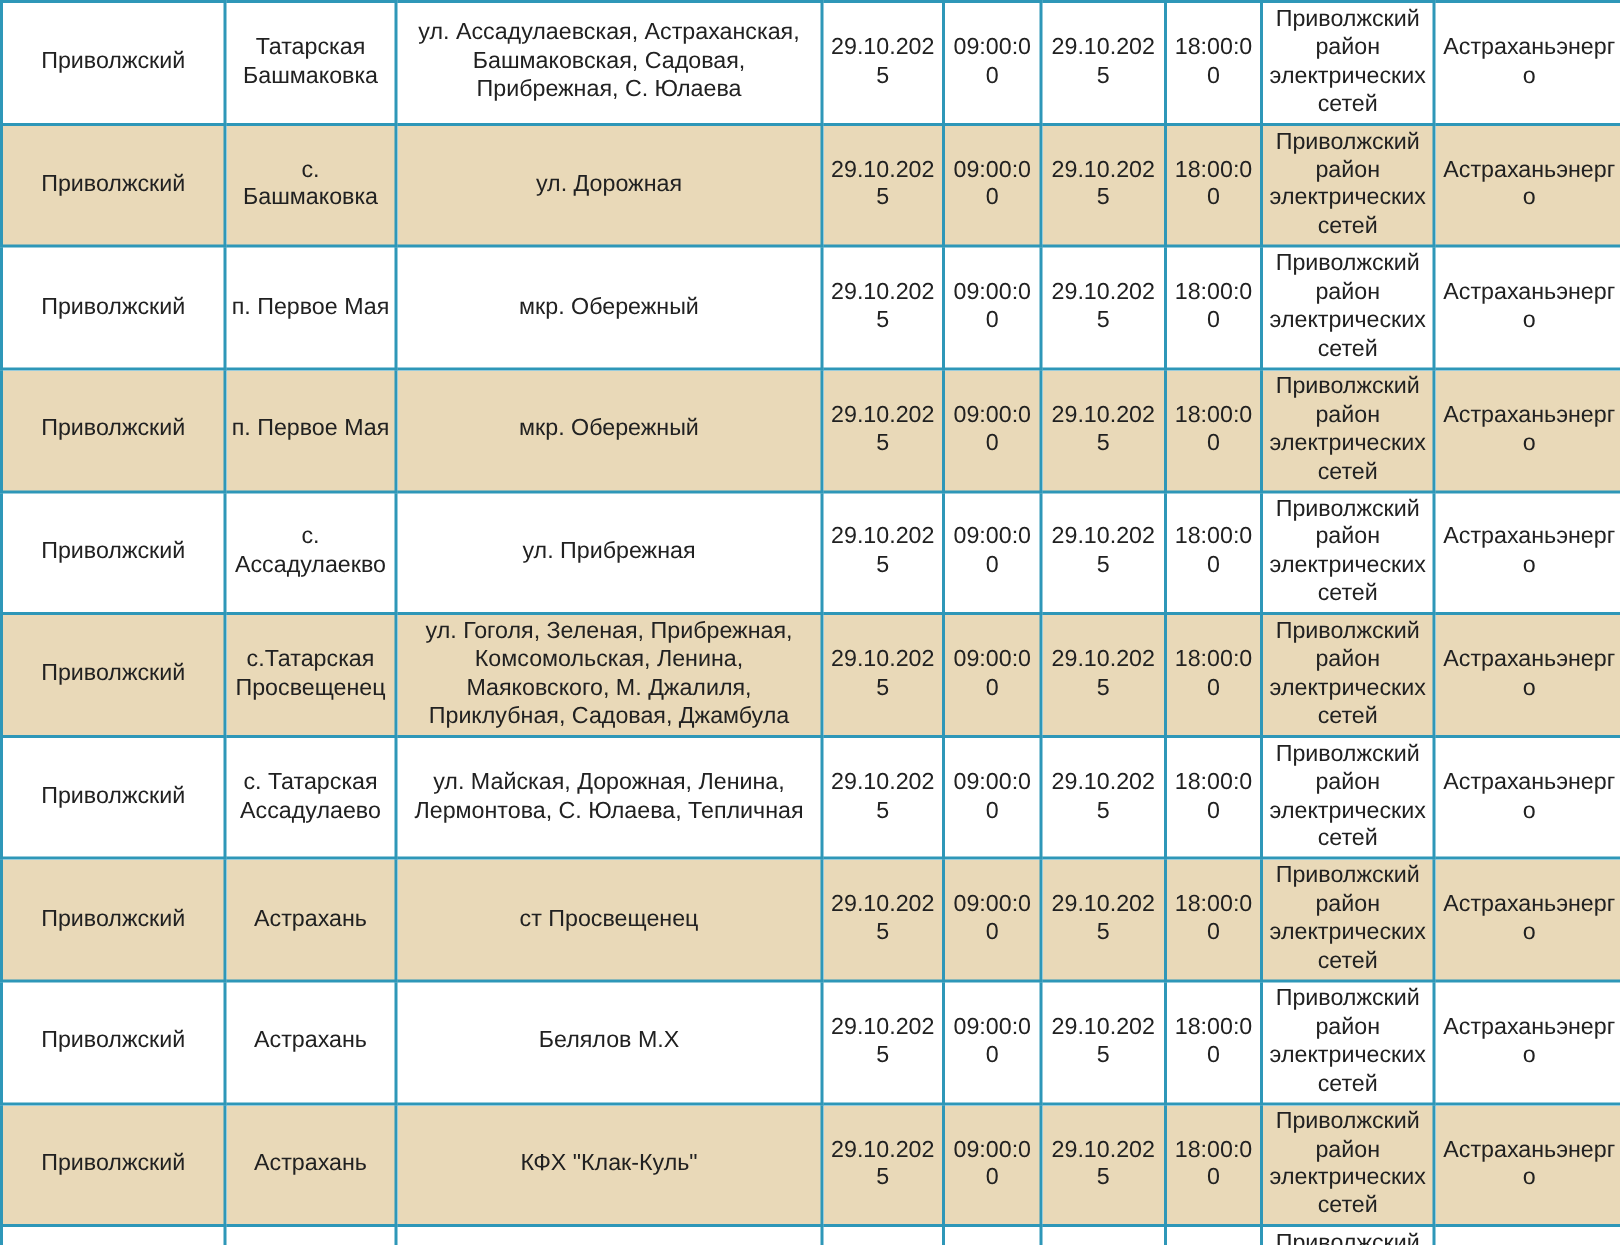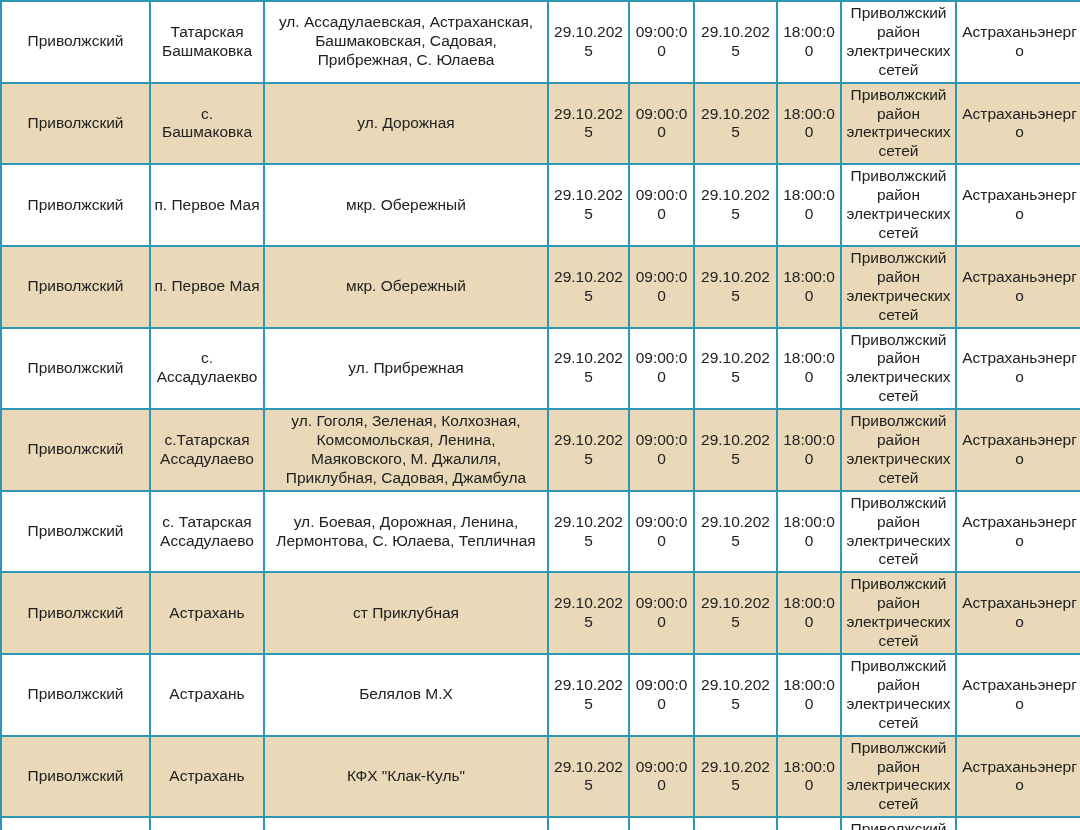--- a/index.html
+++ b/index.html
@@ -96,44 +96,44 @@
         <td>ул. Прибрежная</td>
         <td>29.10.2025</td>
         <td>09:00:00</td>
         <td>29.10.2025</td>
         <td>18:00:00</td>
         <td>Приволжский район электрических сетей</td>
         <td>Астраханьэнерго</td>
       </tr>
       <tr>
         <td>Приволжский</td>
-        <td>с.Татарская Ассадулаево</td>
-        <td>ул. Гоголя, Зеленая, Колхозная, Комсомольская, Ленина, Маяковского, М. Джалиля, Приклубная, Садовая, Джамбула</td>
+        <td>с.Татарская Просвещенец</td>
+        <td>ул. Гоголя, Зеленая, Прибрежная, Комсомольская, Ленина, Маяковского, М. Джалиля, Приклубная, Садовая, Джамбула</td>
         <td>29.10.2025</td>
         <td>09:00:00</td>
         <td>29.10.2025</td>
         <td>18:00:00</td>
         <td>Приволжский район электрических сетей</td>
         <td>Астраханьэнерго</td>
       </tr>
       <tr>
         <td>Приволжский</td>
         <td>с. Татарская Ассадулаево</td>
-        <td>ул. Боевая, Дорожная, Ленина, Лермонтова, С. Юлаева, Тепличная</td>
+        <td>ул. Майская, Дорожная, Ленина, Лермонтова, С. Юлаева, Тепличная</td>
         <td>29.10.2025</td>
         <td>09:00:00</td>
         <td>29.10.2025</td>
         <td>18:00:00</td>
         <td>Приволжский район электрических сетей</td>
         <td>Астраханьэнерго</td>
       </tr>
       <tr>
         <td>Приволжский</td>
         <td>Астрахань</td>
-        <td>ст Приклубная</td>
+        <td>ст Просвещенец</td>
         <td>29.10.2025</td>
         <td>09:00:00</td>
         <td>29.10.2025</td>
         <td>18:00:00</td>
         <td>Приволжский район электрических сетей</td>
         <td>Астраханьэнерго</td>
       </tr>
       <tr>
         <td>Приволжский</td>
         <td>Астрахань</td>

